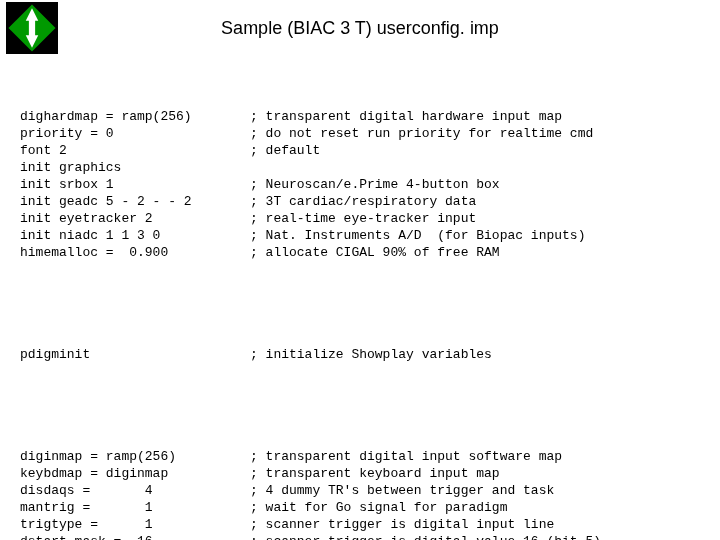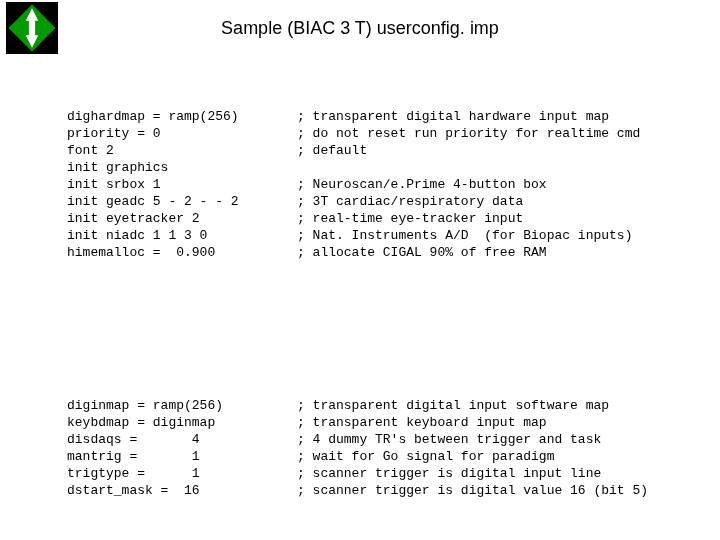--- a/index.html
+++ b/index.html
@@ -31,21 +31,21 @@
     padding-right: 64px; 
   }
   .code-block {
     margin: 18px 20px 0 20px;
     font-family: "Courier New", Courier, monospace;
     font-size: 13px;
     line-height: 17px;
     white-space: pre;
     color: #000;
   }
-  .code-line { display: block; margin-left: 47px; }
+  .code-line { display: block; }
   .lhs { display: inline-block; width: 230px; vertical-align: top; }
   .cmt { display: inline; }
   .section-gap { height: 17px; }
 </style>
 </head>
 <body>
 
 <div class="header">
   <div class="logo-wrap">
     <svg width="52" height="52" viewBox="0 0 100 100">
@@ -59,15 +59,16 @@
         <rect x="44" y="34" width="12" height="32"></rect>
       </g>
     </svg>
   </div>
   <div class="title">Sample (BIAC 3 T) userconfig. imp</div>
 </div>
 
 <div class="code-block">
   <div id="block1"><span class="code-line"><span class="lhs">dighardmap = ramp(256)</span><span class="cmt">; transparent digital hardware input map</span></span><span class="code-line"><span class="lhs">priority = 0</span><span class="cmt">; do not reset run priority for realtime cmd</span></span><span class="code-line"><span class="lhs">font 2</span><span class="cmt">; default</span></span><span class="code-line"><span class="lhs">init graphics</span></span><span class="code-line"><span class="lhs">init srbox 1</span><span class="cmt">; Neuroscan/e.Prime 4-button box</span></span><span class="code-line"><span class="lhs">init geadc 5 - 2 - - 2</span><span class="cmt">; 3T cardiac/respiratory data</span></span><span class="code-line"><span class="lhs">init eyetracker 2</span><span class="cmt">; real-time eye-tracker input</span></span><span class="code-line"><span class="lhs">init niadc 1 1 3 0</span><span class="cmt">; Nat. Instruments A/D  (for Biopac inputs)</span></span><span class="code-line"><span class="lhs">himemalloc =  0.900</span><span class="cmt">; allocate CIGAL 90% of free RAM</span></span></div>
   <div class="section-gap"></div>
+  <div id="block2"><span class="code-line"><span class="lhs">pdigminit</span><span class="cmt">; initialize Showplay variables</span></span></div>
   <div class="section-gap"></div>
   <div id="block3"><span class="code-line"><span class="lhs">diginmap = ramp(256)</span><span class="cmt">; transparent digital input software map</span></span><span class="code-line"><span class="lhs">keybdmap = diginmap</span><span class="cmt">; transparent keyboard input map</span></span><span class="code-line"><span class="lhs">disdaqs =       4</span><span class="cmt">; 4 dummy TR's between trigger and task</span></span><span class="code-line"><span class="lhs">mantrig =       1</span><span class="cmt">; wait for Go signal for paradigm</span></span><span class="code-line"><span class="lhs">trigtype =      1</span><span class="cmt">; scanner trigger is digital input line</span></span><span class="code-line"><span class="lhs">dstart_mask =  16</span><span class="cmt">; scanner trigger is digital value 16 (bit 5)</span></span></div>
 </div>
 
 </body></html>

